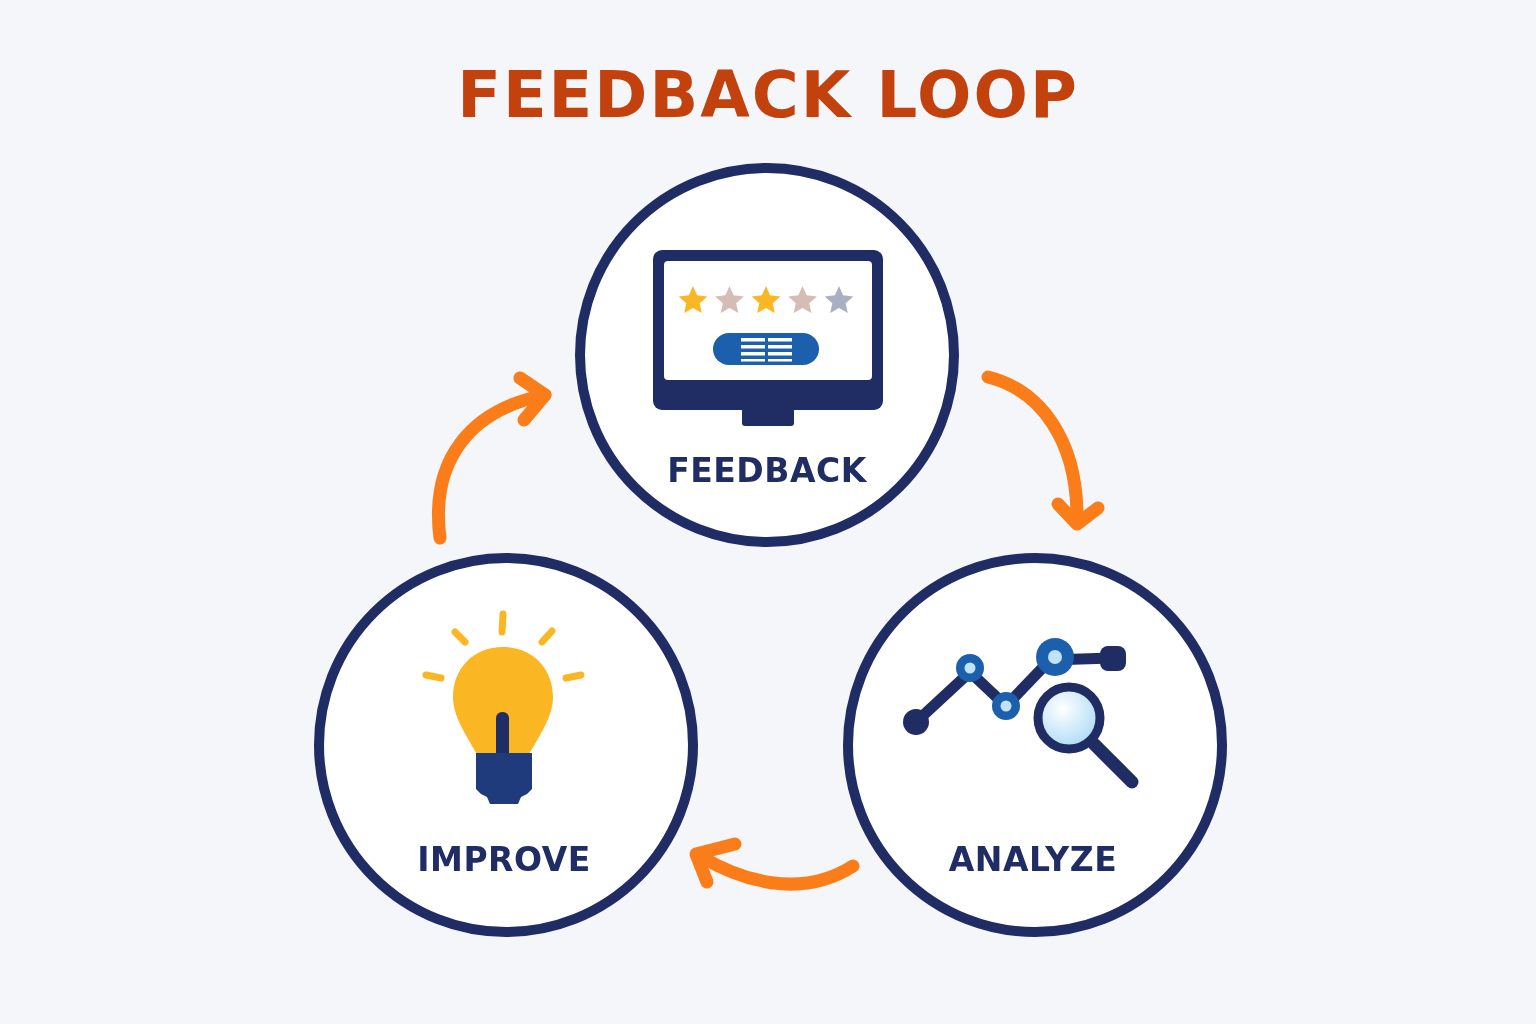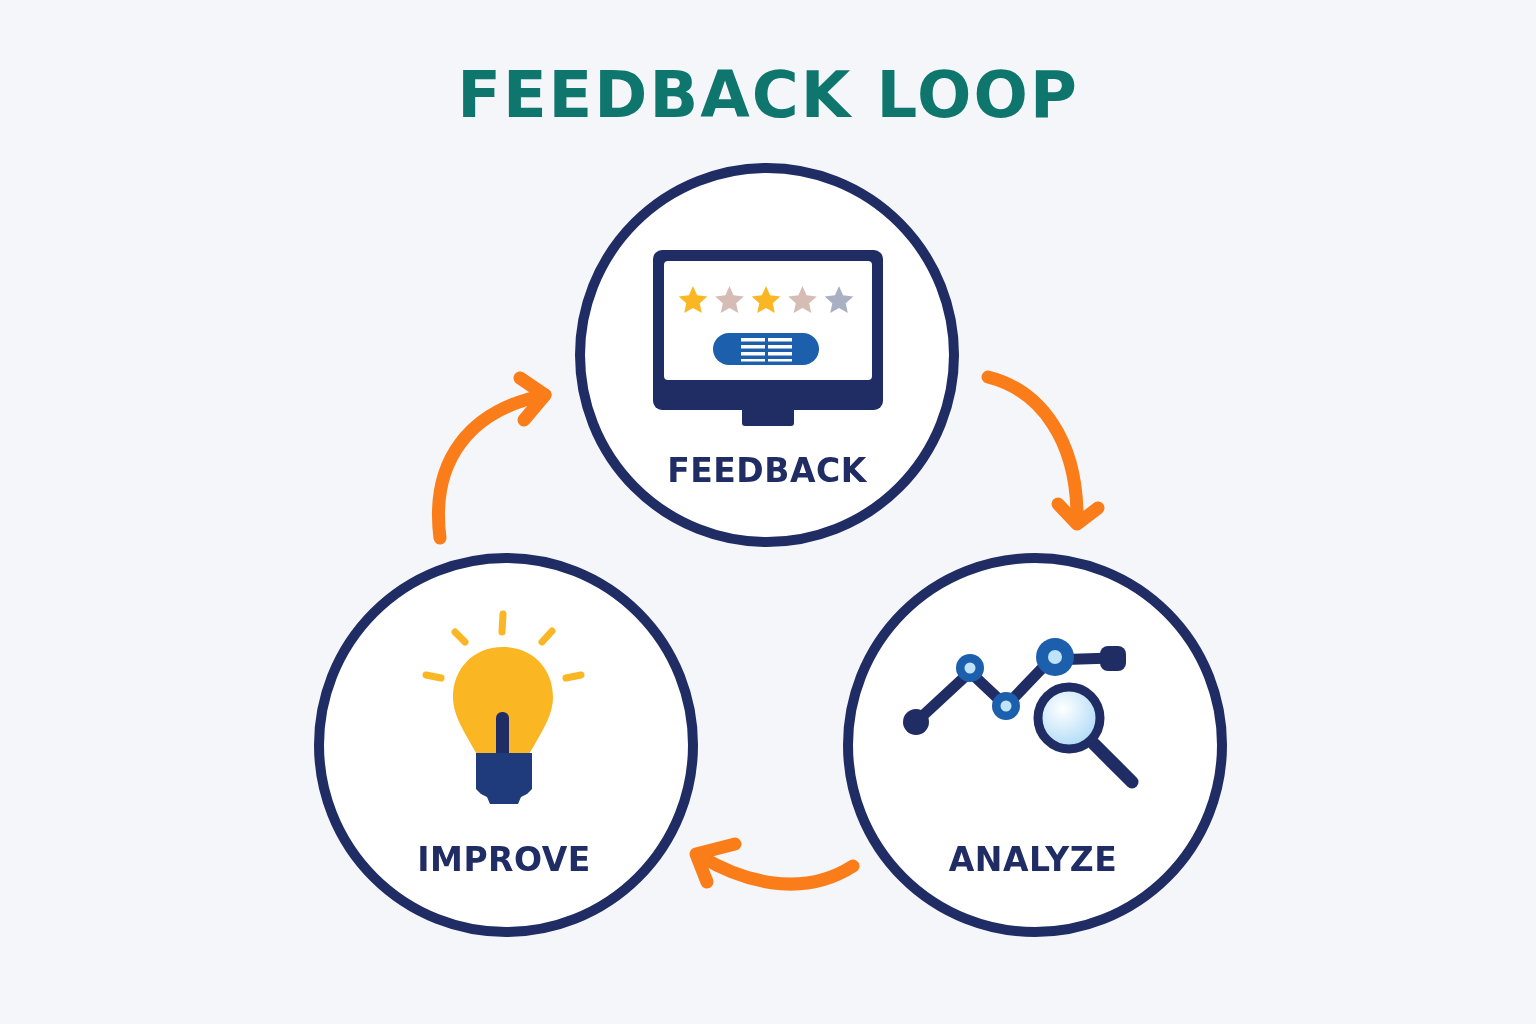--- a/index.html
+++ b/index.html
@@ -11,21 +11,21 @@
       font-family: "DejaVu Sans", sans-serif;
     }
     .title {
       position: absolute;
       top: 58px; left: 0; width: 1536px;
       text-align: center;
       font-family: "DejaVu Sans", sans-serif;
       font-weight: bold;
       font-size: 64px;
       letter-spacing: 2px;
-      color: #0f766e;
+      color: #c2410c;
       margin: 0;
     }
     svg.diagram {
       position: absolute; left: 0; top: 0;
     }
     .node-label {
       font-family: "DejaVu Sans", sans-serif;
       font-weight: bold;
       font-size: 33px;
       fill: #202c64;

